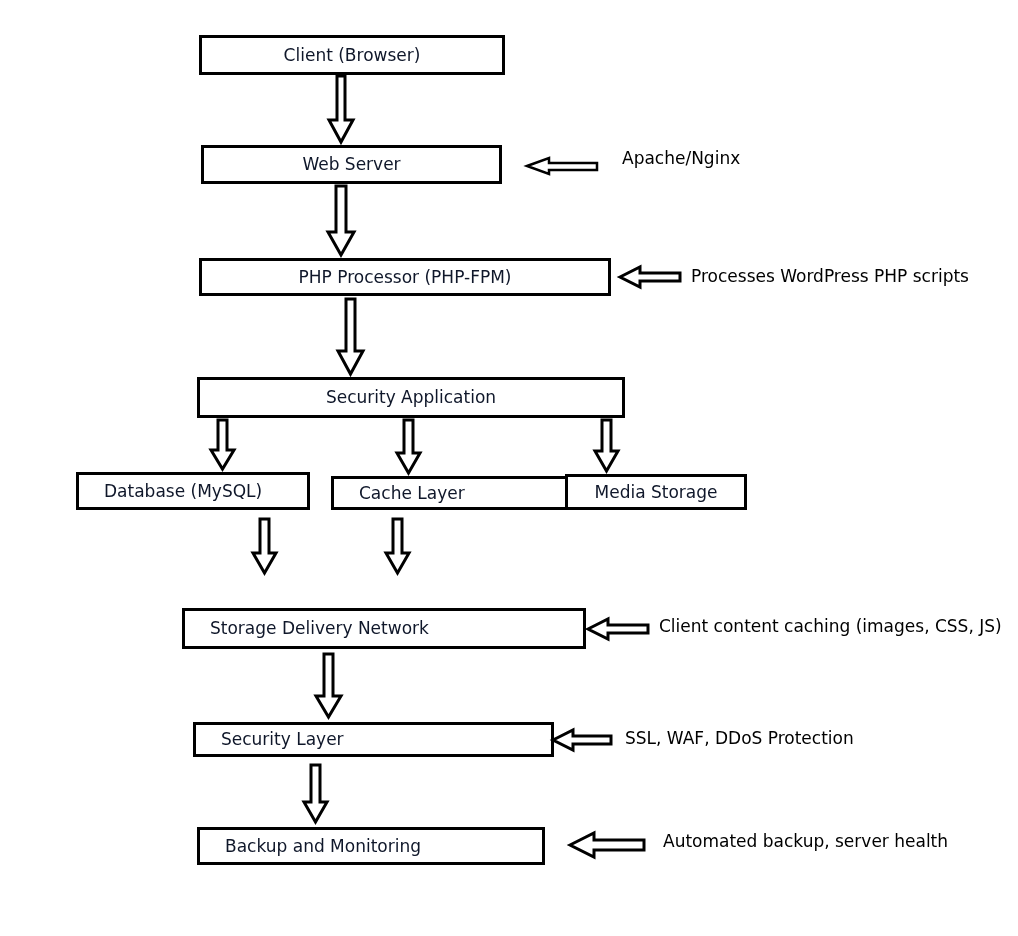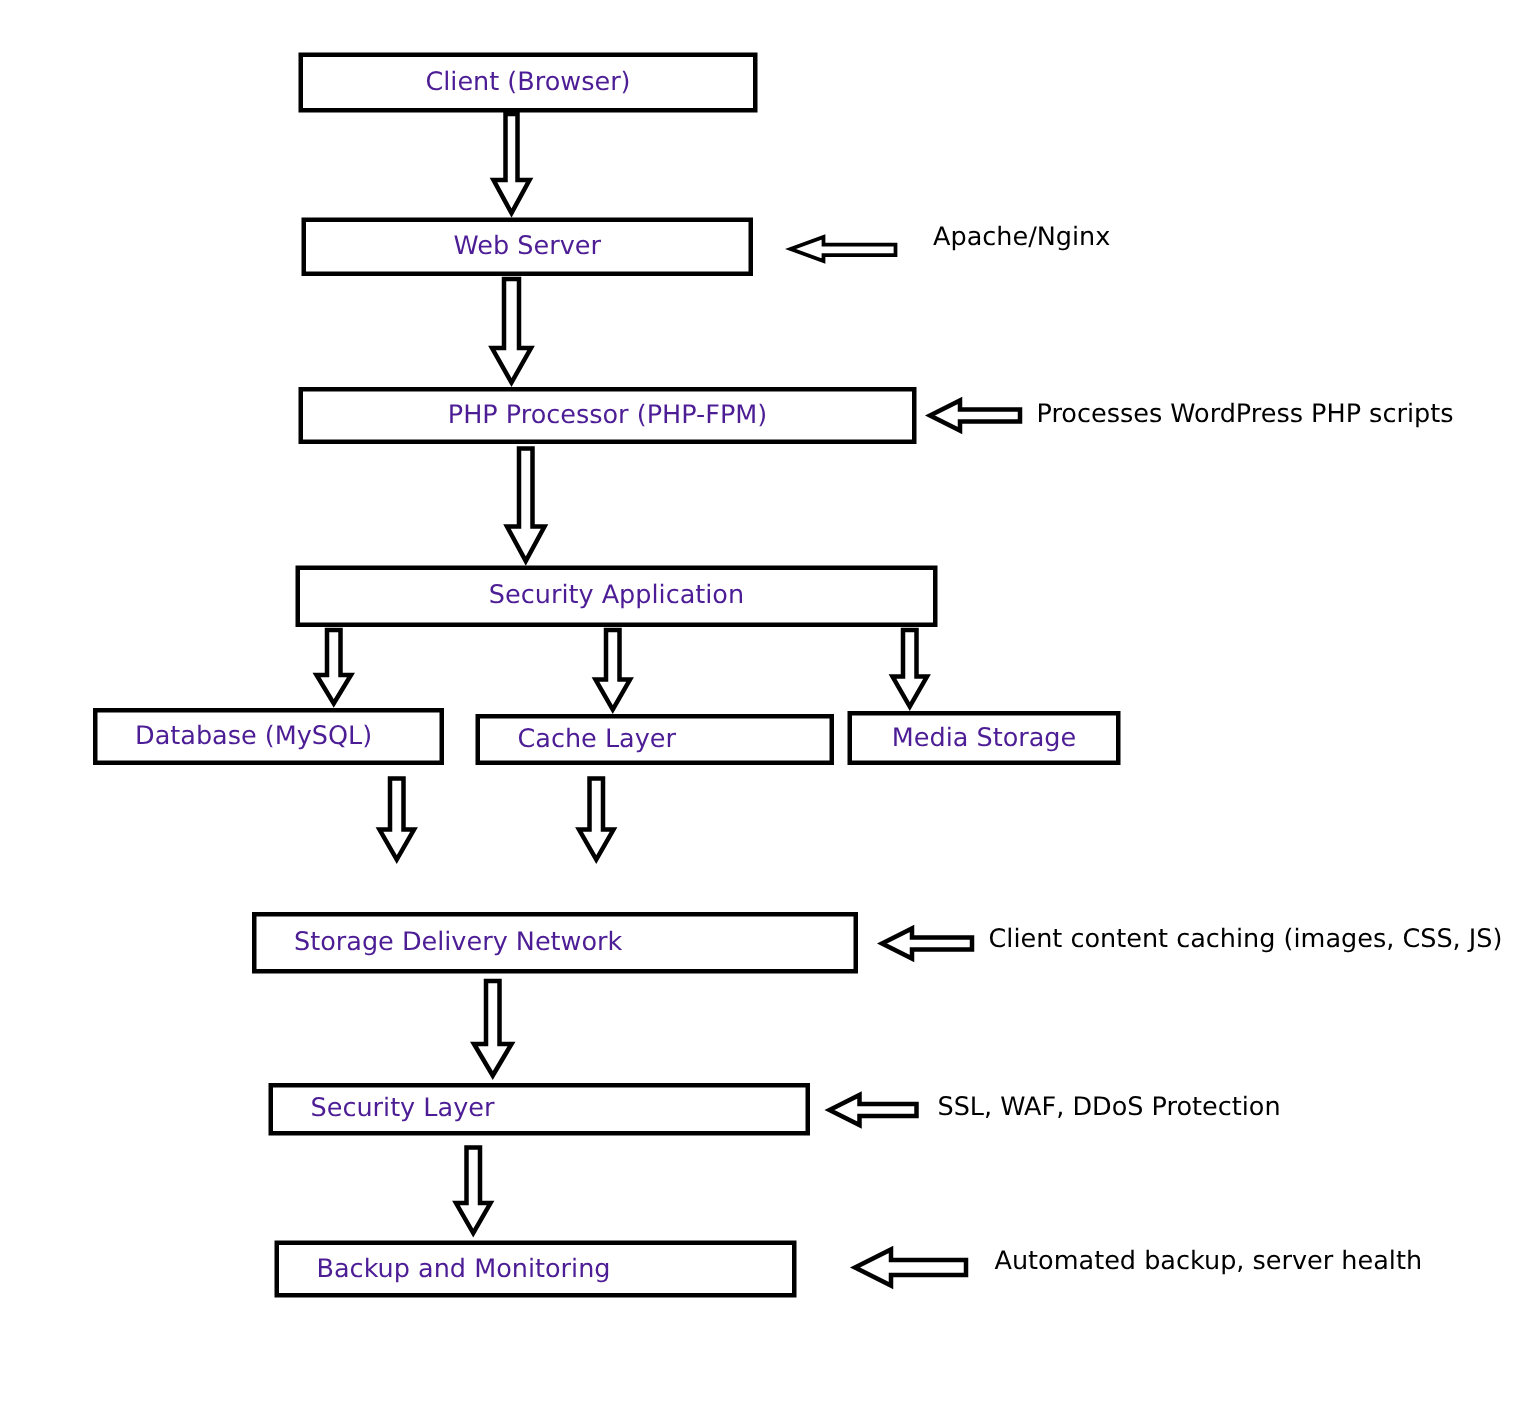--- a/index.html
+++ b/index.html
@@ -23,25 +23,25 @@
     box-sizing: border-box;
     border: 3px solid #000000;
     background: #ffffff;
     display: flex;
     align-items: center;
     white-space: nowrap;
   }
   .node .node-label {
     font-size: 17px;
     line-height: 1;
-    color: #4c1d95;
+    color: #0f172a;
   }
   .node.center { justify-content: center; }
   .node.center .node-label { text-align: center; }
-  .node.left { justify-content: flex-start; }
+  .node.left { justify-content: flex-start; margin-left: 14px; }
   .node.left .node-label { padding-left: 25px; text-align: left; }
 
   .down-arrow {
     position: absolute;
   }
   .side-arrow {
     position: absolute;
   }
   .annotation {
     position: absolute;

